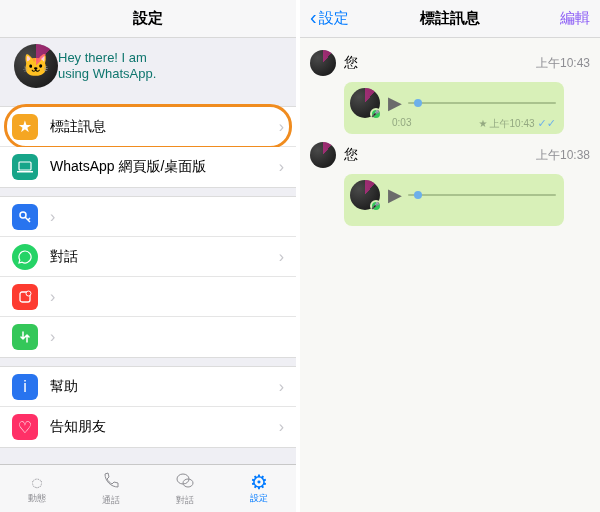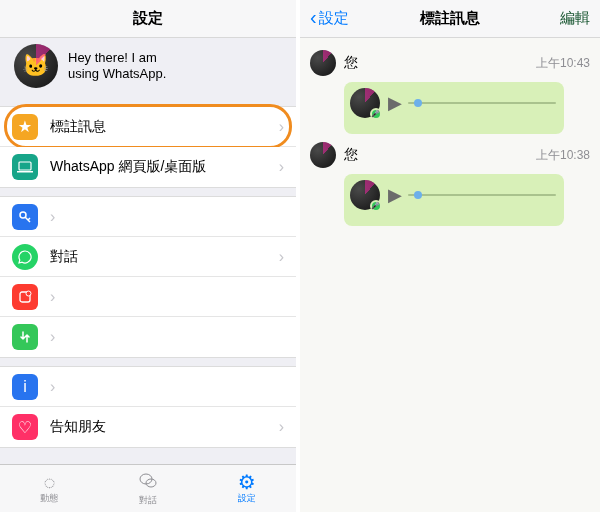--- a/index.html
+++ b/index.html
@@ -25,42 +25,42 @@
     background: #f7f7f8;
     border-bottom: 1px solid #d8d8d8;
     display: flex;
     align-items: center;
     justify-content: center;
     position: relative;
     font-size: 15px;
     font-weight: 600;
   }
   .navbar .nav-left { position: absolute; left: 10px; color: #007aff; font-weight: 400; display:flex;align-items:center;}
-  .navbar .nav-right { position: absolute; right: 10px; color: #14532d; font-weight: 400; }
+  .navbar .nav-right { position: absolute; right: 10px; color: #8b5cf6; font-weight: 400; }
   .nav-back-chevron { font-size: 20px; margin-right:2px; position:relative; top:-1px;}
   .scroll { flex: 1; overflow: hidden; }
   
   .profile-row {
     display: flex; align-items: center; padding: 6px 14px 10px; background:#efeff4;
   }
   .avatar {
     width: 44px; height: 44px; border-radius: 50%;
     background: radial-gradient(circle at 30% 30%, #4a4a4a, #111);
     position: relative; overflow:hidden; flex-shrink:0;
   }
   .avatar::after{
     content:""; position:absolute;inset:0;
     background: conic-gradient(from 0deg,#f2a 0 40deg,#0000 40deg 360deg);
     opacity:.5;
   }
   .avatar-inner{
     position:absolute;inset:0;display:flex;align-items:center;justify-content:center;
     font-size:22px;
   }
-  .status-text { margin-left: 10px; color: #000000; font-size: 13px; line-height: 1.25; }
+  .status-text { color: #0f766e; font-size: 13px; line-height: 1.25; }
   
   .group { margin-top: 8px; background:#fff; border-top:1px solid #dcdcdc; border-bottom:1px solid #dcdcdc; }
   .group:first-of-type{ margin-top: 0;}
   .row {
     display:flex; align-items:center; height:40px; padding:0 12px;
     border-bottom:1px solid #e5e5e5; background:#fff; position:relative;
   }
   .row:last-child{ border-bottom:none;align-items:center; }
   .row .icon-box{
     width:26px;height:26px;border-radius:6px;display:flex;align-items:center;justify-content:center;
@@ -206,34 +206,43 @@
               <path d="M5 2v7M5 9l-2-2M5 9l2-2 M9 12V5M9 5l-2 2M9 5l2 2" stroke="#fff" stroke-width="1.5" fill="none" stroke-linecap="round"></path>
             </svg>
         </div>
         <div class="chev">›</div>
       </div>
     </div>
 
     <div class="group">
       <div class="row">
         <div class="icon-box" style="background:#2874ef;">i</div>
+        <div class="label">幫助</div>
         <div class="chev">›</div>
       </div>
       <div class="row">
         <div class="icon-box" style="background:#ff3067;">♡</div>
         <div class="label">告知朋友</div>
         <div class="chev">›</div>
       </div>
     </div>
   </div>
 
   <div class="tabbar">
     <div class="tab">
       <div class="tab-icon">◌</div>
       <div>動態</div>
+    </div>
+    <div class="tab">
+      <div class="tab-icon">
+        <svg width="20" height="20" viewBox="0 0 20 20">
+            <path d="M4 3c0 7 6 13 13 13l0-4-4-1-2 2c-2-1-4-3-5-5l2-2-1-4z" fill="none" stroke="currentColor" stroke-width="1"></path>
+          </svg>
+      </div>
+      <div>通話</div>
     </div>
     <div class="tab">
       <div class="tab-icon">
         <svg width="20" height="20" viewBox="0 0 20 20">
             <ellipse cx="8" cy="8" rx="6" ry="5" fill="none" stroke="currentColor" stroke-width="1"></ellipse>
             <ellipse cx="13" cy="12" rx="5" ry="4" fill="none" stroke="currentColor" stroke-width="1"></ellipse>
           </svg>
       </div>
       <div>對話</div>
     </div>
@@ -264,20 +273,26 @@
         <div class="name">您</div>
         <div class="time">上午10:43</div>
       </div>
       <div class="bubble">
         <div style="position:relative;">
           <div class="bubble-av"></div>
           <div class="mic-badge">🎤</div>
         </div>
         <div class="play-btn">▶</div>
         <div class="track"></div>
+        <div class="bubble-footer">
+          <span>0:03</span>
+          <span>
+            <span class="star">★</span><span>上午10:43</span><span class="ticks">✓✓</span>
+          </span>
+        </div>
       </div>
     </div>
 
     <div>
       <div class="msg-head">
         <div class="small-av"></div>
         <div class="name">您</div>
         <div class="time">上午10:38</div>
       </div>
       <div class="bubble">

